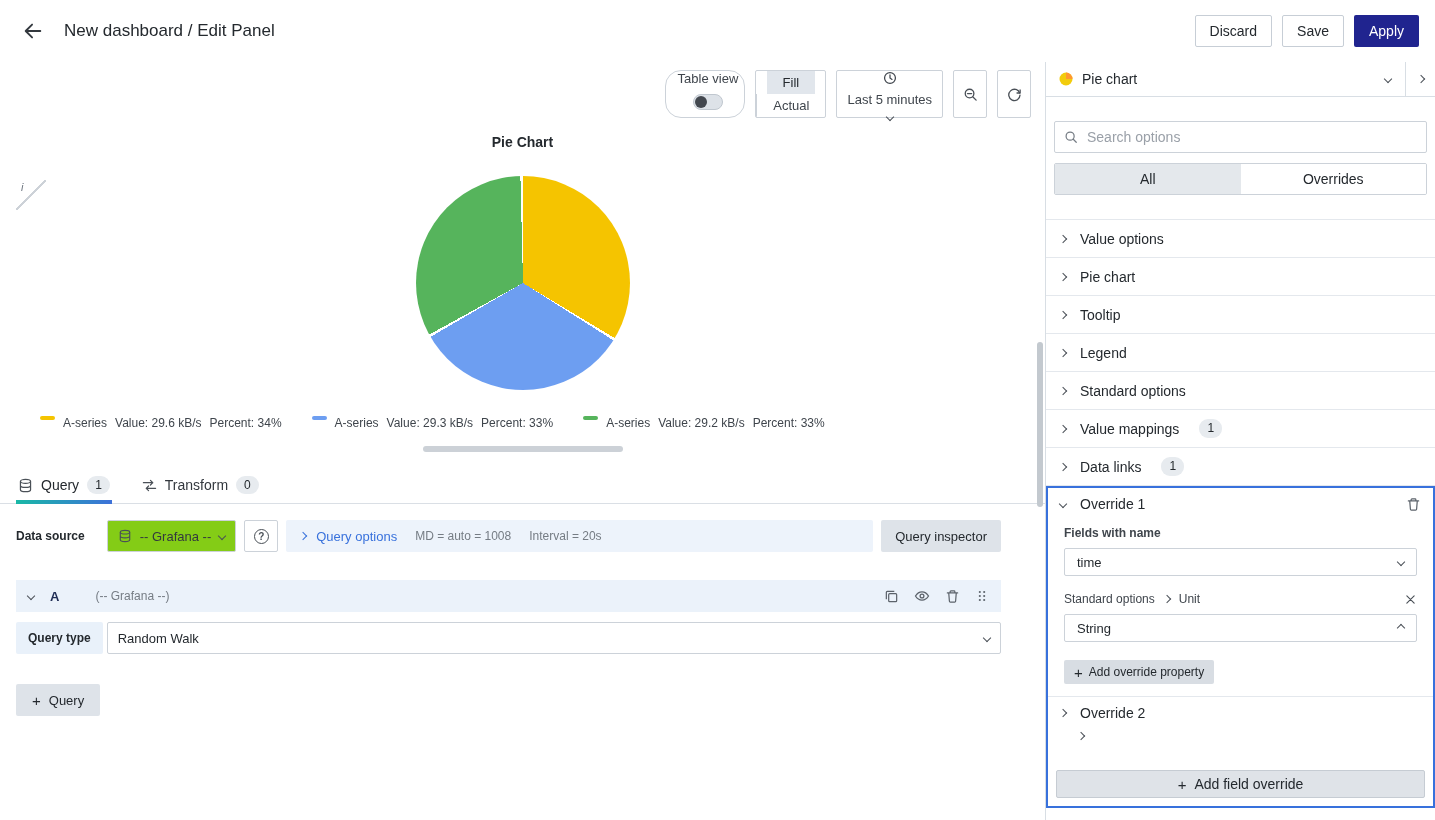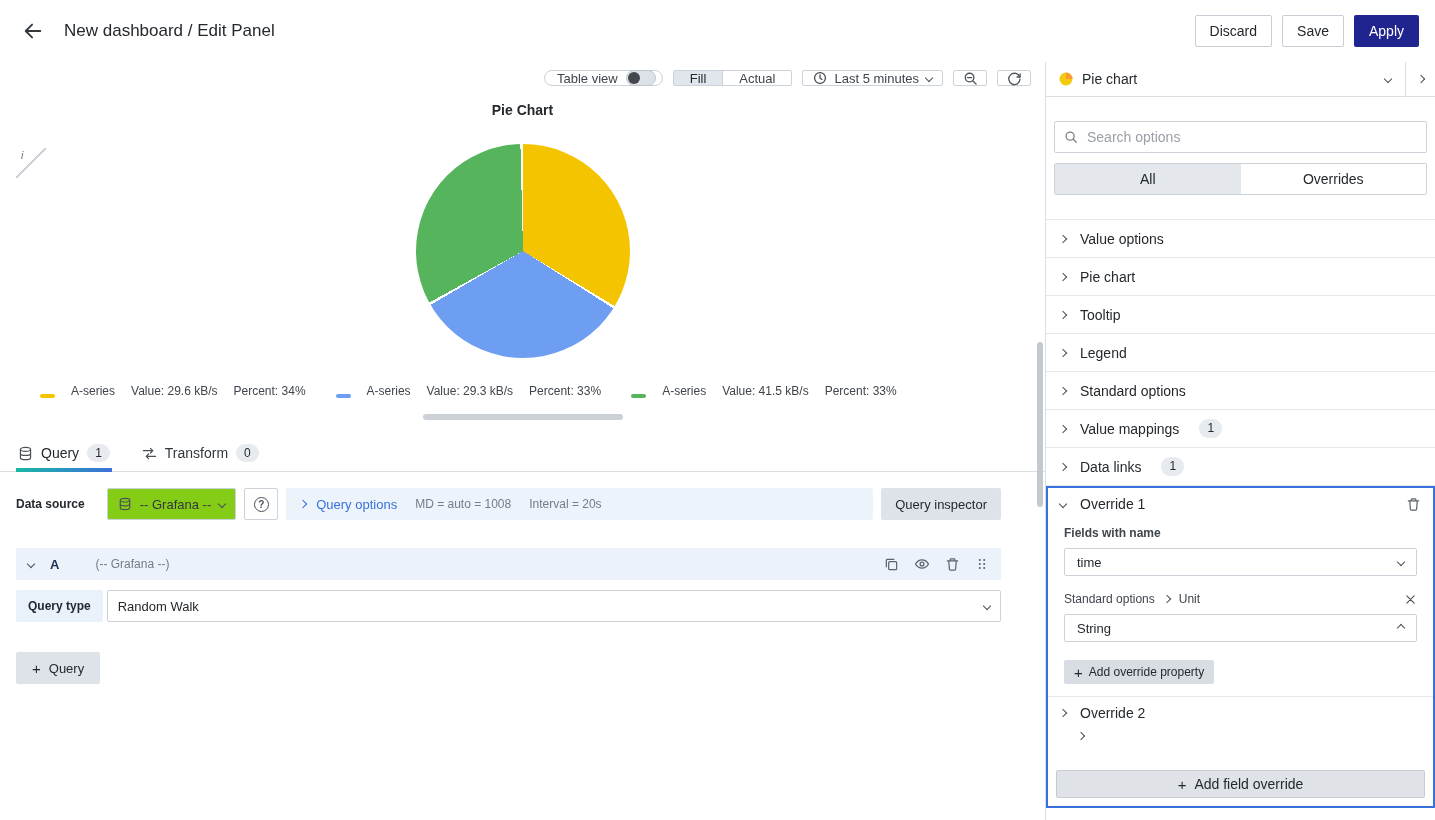--- a/index.html
+++ b/index.html
@@ -22,21 +22,21 @@
   .btn.primary { background:#20248f; color:#fff; font-weight:500; }
 
   
   .content { display:flex; height:758px; }
   .main { flex:1 1 auto; min-width:0; position:relative; }
   .sidebar { width:390px; border-left:1px solid #d8dee4; display:flex; flex-direction:column; background:#fff; }
 
   
   .toolbar { display:flex; justify-content:flex-end; align-items:center; gap:10px; padding:8px 14px; }
   .ctl { display:inline-flex; align-items:center; border:1px solid #ccd2d9; border-radius:2px;
-         height:16px; background:#fff; color:#3f454c; font-size:13px; cursor:pointer; }
+         height:48px; background:#fff; color:#3f454c; font-size:13px; cursor:pointer;flex-direction:column; }
   .tableview { border-radius:16px; padding:0 6px 0 12px; gap:8px; }
   .toggle { width:30px; height:16px; border-radius:8px; background:#dde2e8; border:1px solid #c0c7cf; position:relative; }
   .toggle .knob { position:absolute; left:1px; top:1px; width:12px; height:12px; border-radius:50%; background:#43484f; }
   .segmented { overflow:hidden; padding:0; }
   .seg { padding:0 16px; height:100%; display:flex; align-items:center; color:#3f454c; }
   .seg.active { background:#e1e6ec; color:#24292e; font-weight:500; }
   .seg + .seg { border-left:1px solid #ccd2d9; }
   .timepicker { padding:0 10px; gap:7px; font-weight:500; color:#3f454c; }
   .iconbtn { width:34px; justify-content:center; color:#4a5057; }
 
@@ -48,21 +48,21 @@
   .chev.blue { border-color:#3871dc; }
 
   
   .panel { position:relative; }
   .info-corner { position:absolute; left:16px; top:46px; width:30px; height:30px;
                  background:linear-gradient(135deg, transparent 48%, #cdd2d8 48%, #cdd2d8 52%, transparent 52%); }
   .info-corner span { position:absolute; left:5px; top:1px; font-size:11px; color:#6e7680; font-style:italic; }
   .panel-title { text-align:center; font-weight:700; font-size:14px; margin-top:8px; }
   .pie { width:214px; height:214px; border-radius:50%; margin:26px auto 0; }
   .legend { display:flex; gap:30px; padding-left:40px; margin-top:26px; font-size:12px; color:#3f454c; align-items:center; }
-  .legend-item { display:flex; align-items:flex-end; gap:16px; }
+  .legend-item { display:flex; align-items:flex-start; gap:8px; }
   .legend-marker { width:15px; height:4px; border-radius:2px; }
   .scroll-hint { width:200px; height:6px; border-radius:3px; background:#ccd1d7; margin:16px auto 0; }
   .main-scrollbar { position:absolute; right:2px; top:280px; width:6px; height:165px; background:#c3c9cf; border-radius:3px; }
 
   
   .tabsbar { display:flex; gap:28px; padding:0 16px; border-bottom:1px solid #dadfe5; margin-top:14px; }
   .tab { display:flex; align-items:center; gap:8px; padding:10px 2px 9px; position:relative;
          color:#33383e; font-size:14px; cursor:pointer; }
   .tab .ticon { color:#4a5057; display:flex; }
   .tab.active { color:#24292e; font-weight:500; }
@@ -224,21 +224,21 @@
         </div>
         <div class="legend-item">
           <span class="legend-marker" style="background: rgb(109, 158, 241);"></span>
           <span>A-series</span>
           <span>Value: 29.3 kB/s</span>
           <span>Percent: 33%</span>
         </div>
         <div class="legend-item">
           <span class="legend-marker" style="background: rgb(86, 180, 92);"></span>
           <span>A-series</span>
-          <span>Value: 41.5 kB/s</span>
+          <span>Value: 29.2 kB/s</span>
           <span>Percent: 33%</span>
         </div>
       </div>
       <div class="scroll-hint"></div>
     </div>
 
     <div class="tabsbar">
       <div class="tab active">
         <span class="ticon">
           <svg viewBox="0 0 16 16" width="15" height="15">

